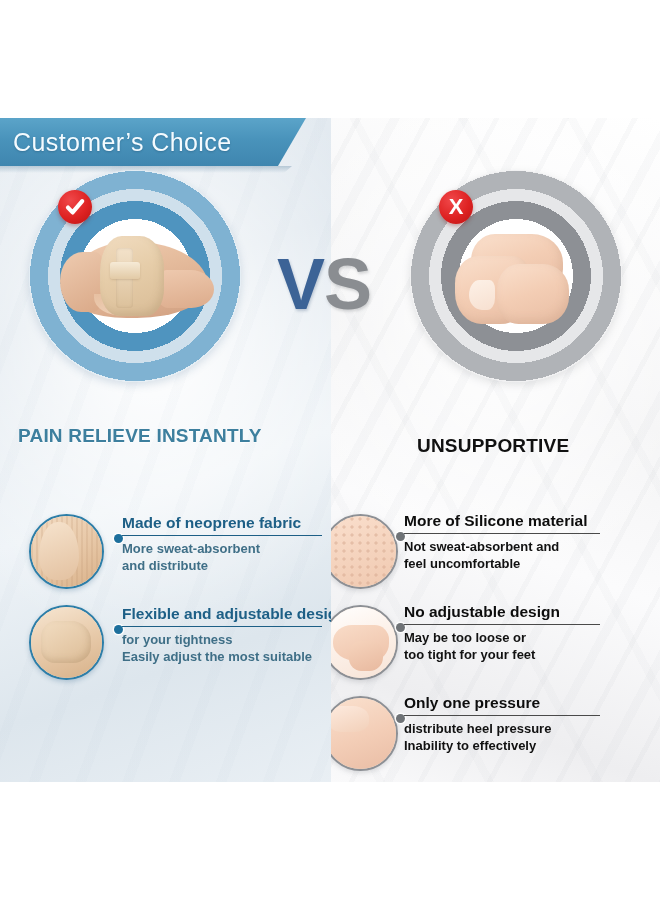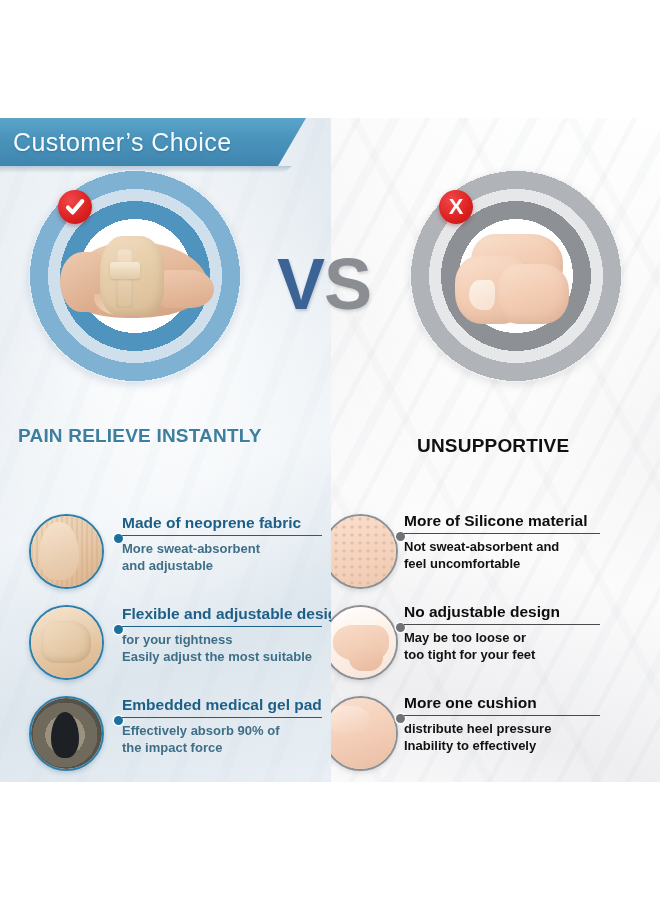--- a/index.html
+++ b/index.html
@@ -231,49 +231,37 @@
 
         <div class="frow">
           <div class="thumb thumb-l">
               <i class="tx-fabric"></i>
             </div>
           <div class="fdot fdot-l"></div>
           <div class="ftext ftext-l">
             <div class="ftitle ftitle-l">Made of neoprene fabric</div>
             <div class="fline fline-l"></div>
             <div class="fdesc fdesc-l">More sweat-absorbent</div>
-            <div class="fdesc fdesc-l">and adjustable</div>
+            <div class="fdesc fdesc-l">and distribute</div>
           </div>
         </div>
 
         <div class="frow">
           <div class="thumb thumb-l">
               <i class="tx-hand"></i>
             </div>
           <div class="fdot fdot-l"></div>
           <div class="ftext ftext-l">
             <div class="ftitle ftitle-l">Flexible and adjustable design</div>
             <div class="fline fline-l"></div>
             <div class="fdesc fdesc-l">for your tightness</div>
             <div class="fdesc fdesc-l">Easily adjust the most suitable</div>
           </div>
         </div>
 
-        <div class="frow">
-          <div class="thumb thumb-l">
-              <i class="tx-gel"></i>
-            </div>
-          <div class="fdot fdot-l"></div>
-          <div class="ftext ftext-l">
-            <div class="ftitle ftitle-l">Embedded medical gel pad</div>
-            <div class="fline fline-l"></div>
-            <div class="fdesc fdesc-l">Effectively absorb 90% of</div>
-            <div class="fdesc fdesc-l">the impact force</div>
-          </div>
-        </div>
 
       </div>
     </div>
 
     <div class="panel panel-right">
       <div class="streaks"></div>
       <div class="streaks2"></div>
 
       <div class="hero hero-right">
         <div class="cups">
@@ -317,21 +305,21 @@
             <div class="fdesc fdesc-r">too tight for your feet</div>
           </div>
         </div>
 
         <div class="frow">
           <div class="thumb thumb-r">
               <i class="tx-sil-cup"></i>
             </div>
           <div class="fdot fdot-r"></div>
           <div class="ftext ftext-r">
-            <div class="ftitle ftitle-r">More one cushion</div>
+            <div class="ftitle ftitle-r">Only one pressure</div>
             <div class="fline fline-r"></div>
             <div class="fdesc fdesc-r">distribute heel pressure</div>
             <div class="fdesc fdesc-r">Inability to effectively</div>
           </div>
         </div>
 
       </div>
     </div>
 
     <div class="vs">

